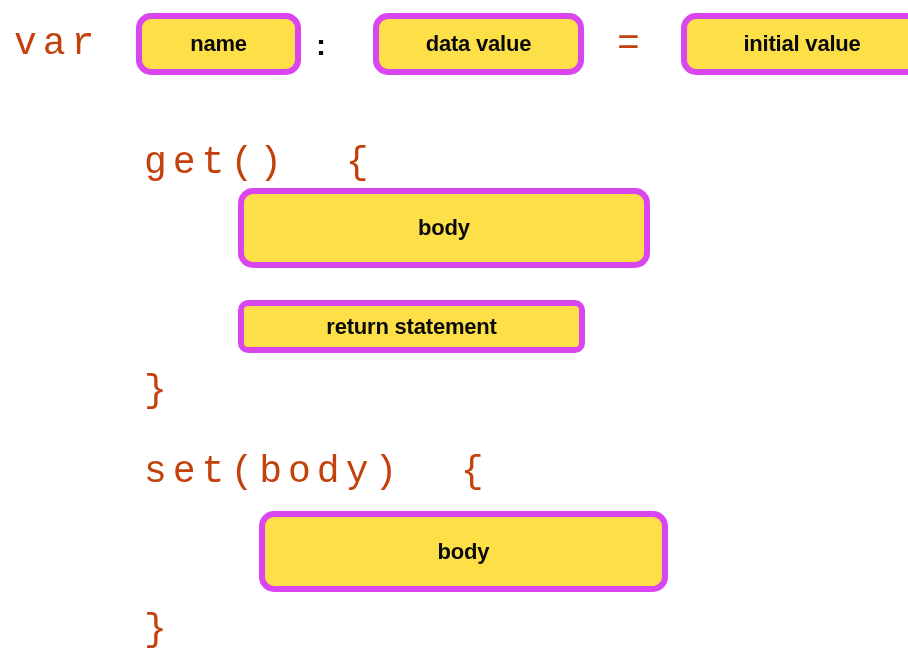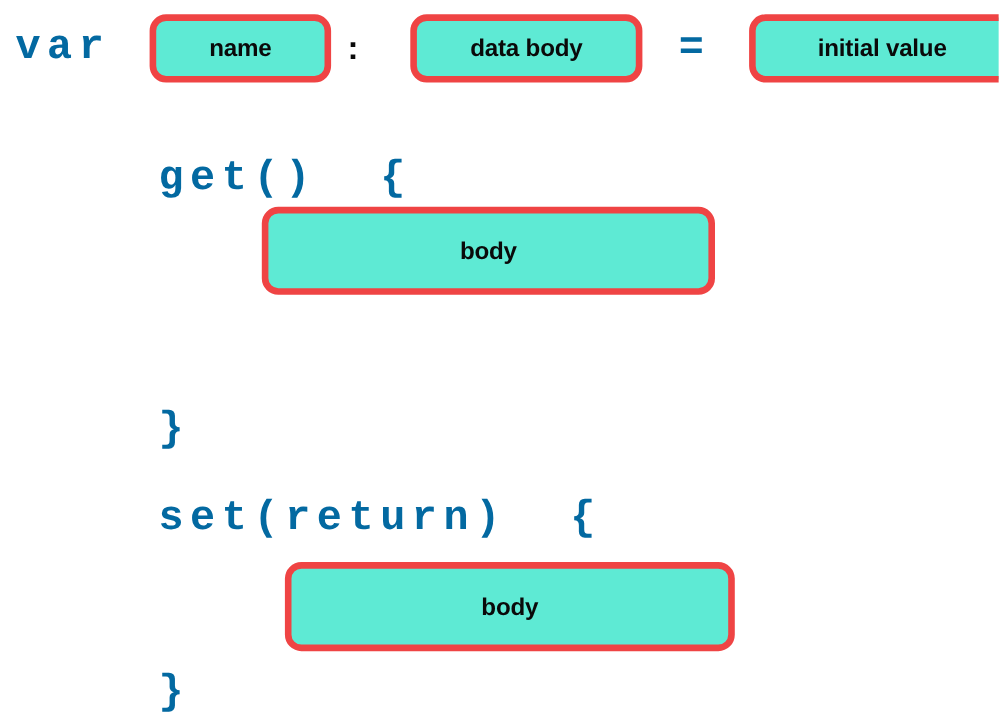--- a/index.html
+++ b/index.html
@@ -15,30 +15,30 @@
     overflow: hidden;
     font-family: "Liberation Sans", sans-serif;
   }
   
   .code {
     position: absolute;
     font-family: "Liberation Mono", "DejaVu Sans Mono", monospace;
     font-size: 38px;
     line-height: 1;
     letter-spacing: 6px;
-    color: #0369a1;
+    color: #c2410c;
     white-space: pre;
-    font-weight: 700;
+    font-weight: 400;
   }
   
   .box {
     position: absolute;
     box-sizing: border-box;
-    background: #5eead4;
-    border: 6px solid #ef4444;
+    background: #fde047;
+    border: 6px solid #d946ef;
     border-radius: 15px;
     display: flex;
     align-items: center;
     justify-content: center;
   }
   .box .box-label {
     font-family: "Liberation Sans", sans-serif;
     font-weight: bold;
     font-size: 22px;
     letter-spacing: -0.2px;
@@ -62,39 +62,42 @@
 
   <div class="code" style="left:14px; top:25px;">var</div>
 
   <div class="box" style="left:136px; top:13px; width:165px; height:62px;">
     <span class="box-label">name</span>
   </div>
 
   <div class="punct-bold" style="left:316px; top:30px;">:</div>
 
   <div class="box" style="left:373px; top:13px; width:211px; height:62px;">
-    <span class="box-label">data body</span>
+    <span class="box-label">data value</span>
   </div>
 
   <div class="code" style="left:617px; top:26px; letter-spacing:0;">=</div>
 
   <div class="box" style="left:681px; top:13px; width:242px; height:62px;">
     <span class="box-label">initial value</span>
   </div>
 
   <div class="code" style="left:144px; top:144px;">get()  {</div>
 
   <div class="box" style="left:238px; top:188px; width:412px; height:80px;">
     <span class="box-label">body</span>
   </div>
 
+  <div class="box" style="left:238px; top:300px; width:347px; height:53px; border-radius:10px;">
+    <span class="box-label">return statement</span>
+  </div>
 
   <div class="code" style="left:144px; top:372px;">}</div>
 
-  <div class="code" style="left:144px; top:453px;">set(return)  {</div>
+  <div class="code" style="left:144px; top:453px;">set(body)  {</div>
 
   <div class="box" style="left:259px; top:511px; width:409px; height:81px;">
     <span class="box-label">body</span>
   </div>
 
   <div class="code" style="left:144px; top:611px;">}</div>
 
 </div>
 
 </body></html>

